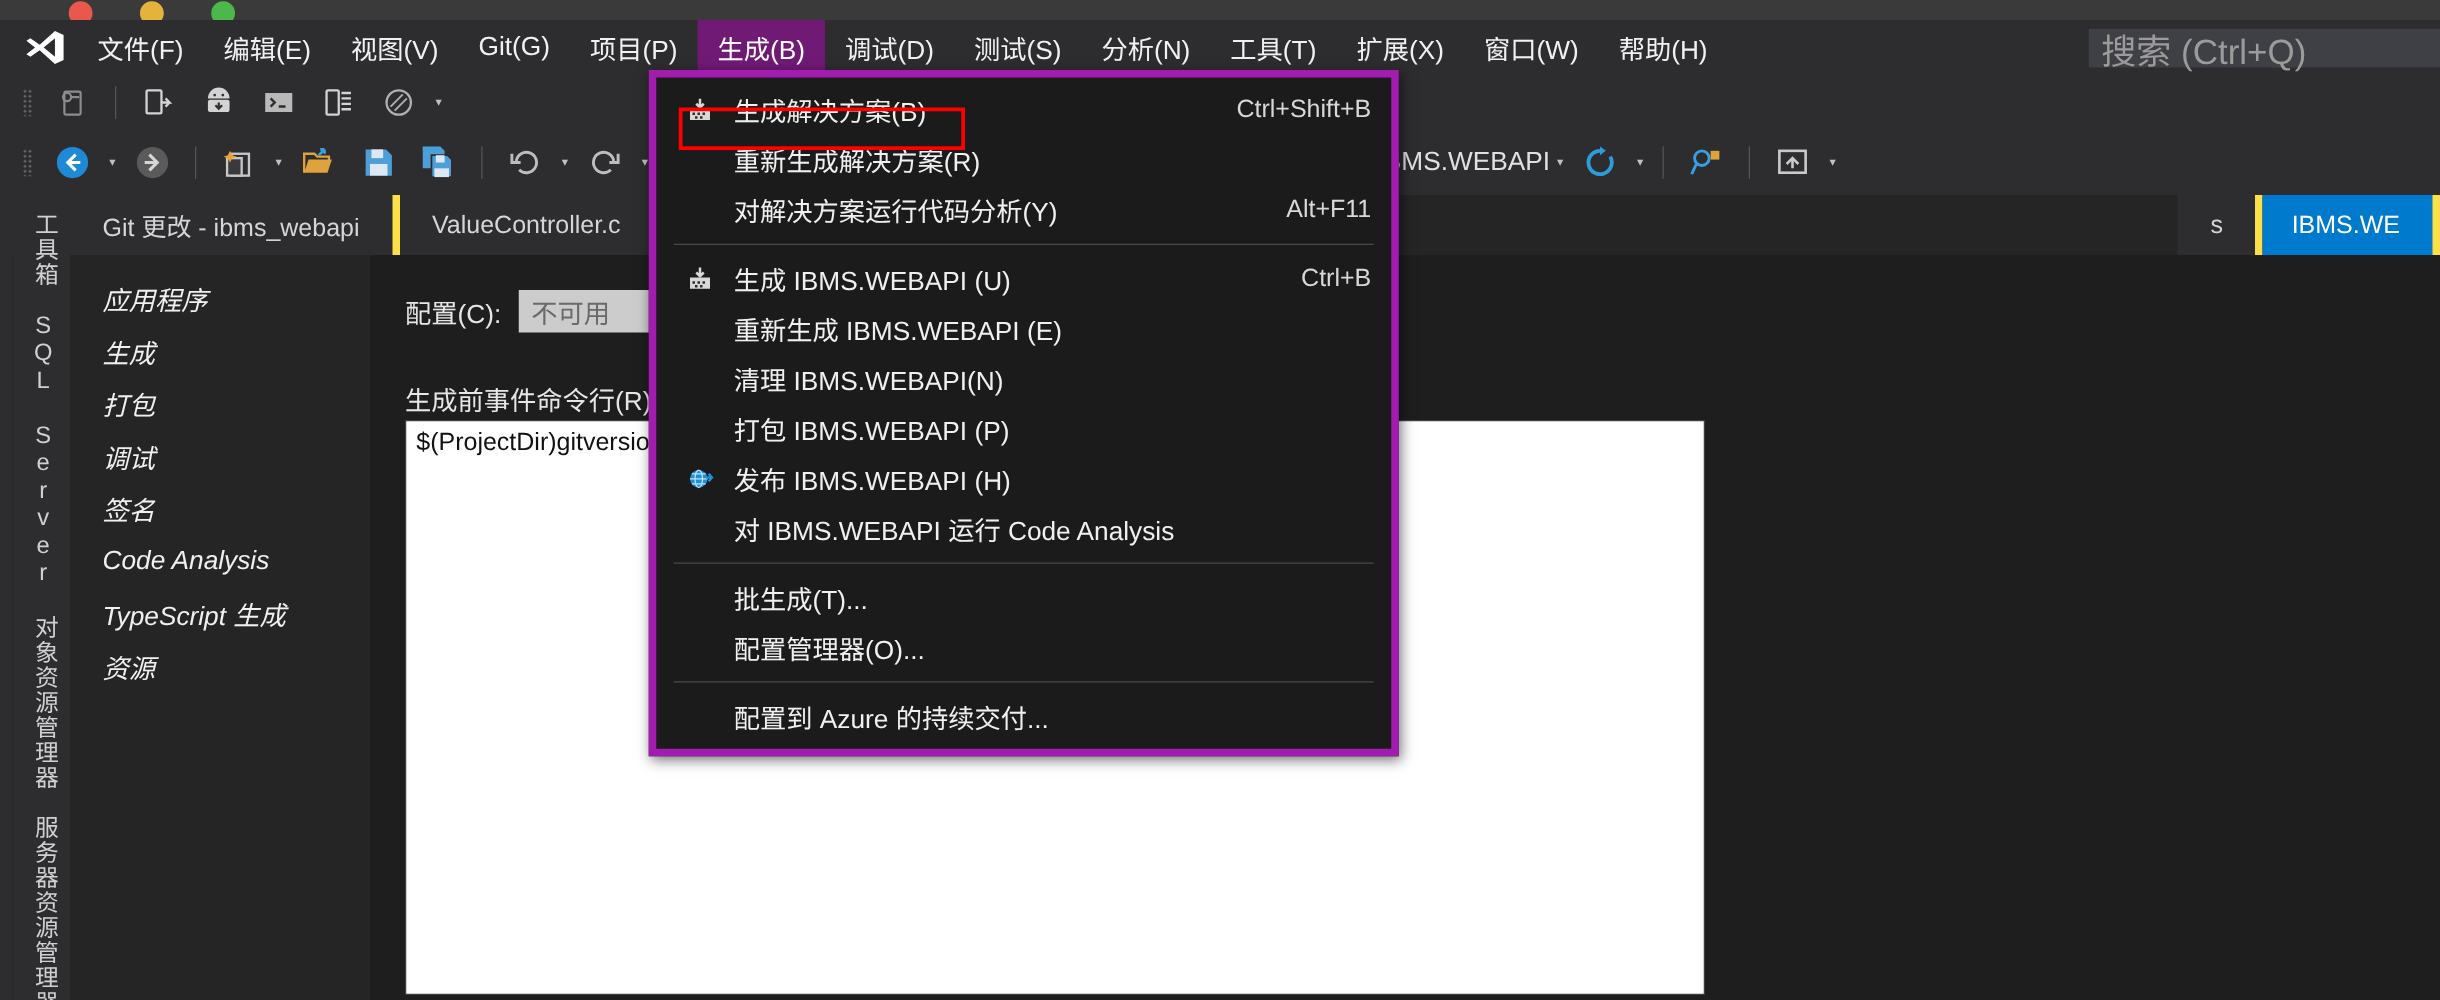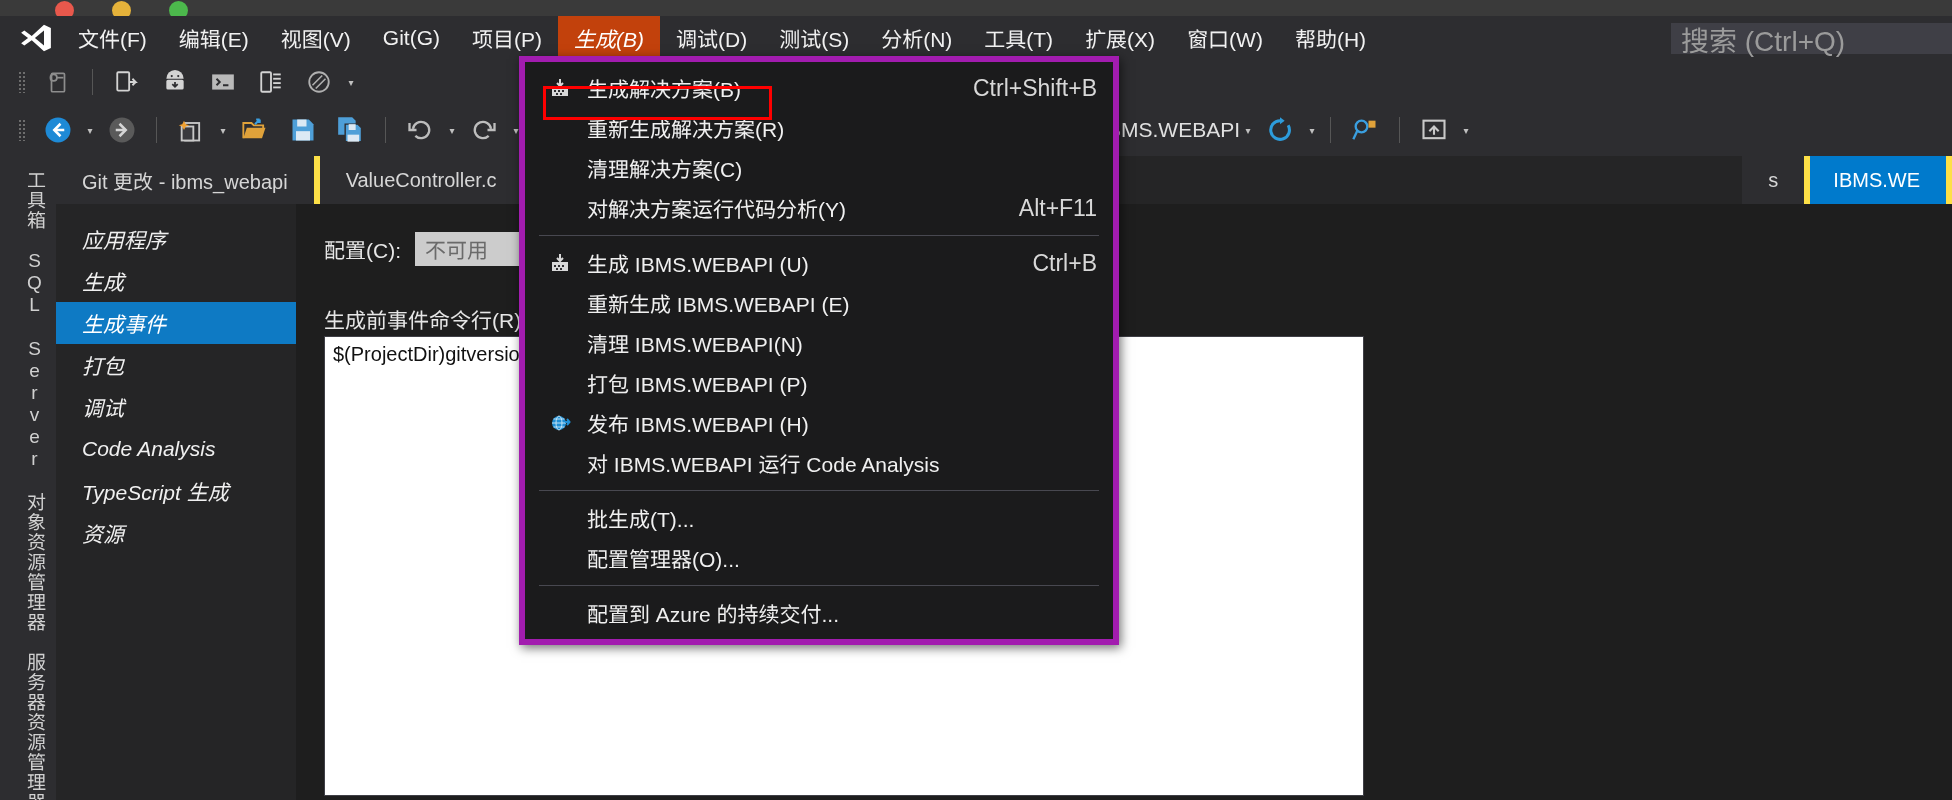--- a/index.html
+++ b/index.html
@@ -43,23 +43,22 @@
   .menu-item {
     height: 44px;
     padding: 0 16px;
     display: flex; align-items: center;
     color: #f1f1f1;
     font-size: 21px;
     white-space: nowrap;
     cursor: default;
   }
   .menu-item.active {
-    background: #c2410c;
+    background: #701a75;
     color: #ffffff;
-    font-style: italic;
   }
   .search-box {
     position: absolute; left: 1671px; top: 7px;
     width: 312px; height: 31px;
     background: #3f3f46;
     display: flex; align-items: center;
     padding-left: 10px;
     color: #9b9b9b;
     font-size: 28px;
   }
@@ -224,21 +223,21 @@
   }
   .dd-icon {
     position: absolute; left: 22px; top: 50%;
     transform: translateY(-50%);
     width: 26px; height: 26px;
     display: flex; align-items: center; justify-content: center;
   }
   .dd-shortcut {
     position: absolute; right: 16px; top: 50%;
     transform: translateY(-50%);
-    color: #d8d8d8; font-size: 23px;
+    color: #d8d8d8; font-size: 20px;
   }
   .dd-sep { height: 1px; background: #484850; margin: 7px 14px; }
   .redbox {
     position: absolute;
     left: 543px; top: 86px;
     width: 229px; height: 34px;
     border: 3px solid #ff0000;
     z-index: 60;
     pointer-events: none;
   }
@@ -443,23 +442,23 @@
 
     <div class="vtabs">
       <div class="vtab">工具箱</div>
       <div class="vtab">SQL Server 对象资源管理器</div>
       <div class="vtab">服务器资源管理器</div>
     </div>
 
     <div class="prop-nav">
       <div class="prop-nav-item">应用程序</div>
       <div class="prop-nav-item">生成</div>
-      <div class="prop-nav-item sel">生成事件</div>
       <div class="prop-nav-item">打包</div>
       <div class="prop-nav-item">调试</div>
+      <div class="prop-nav-item">签名</div>
       <div class="prop-nav-item">Code Analysis</div>
       <div class="prop-nav-item">TypeScript 生成</div>
       <div class="prop-nav-item">资源</div>
     </div>
 
     <div class="prop-main">
       <div class="cfg-row">
         <span class="cfg-label">配置(C):</span>
         <span class="cfg-select">不可用</span>
       </div>
@@ -485,23 +484,20 @@
         </svg>
       </span>
       <span>生成解决方案(B)</span>
       <span class="dd-shortcut">Ctrl+Shift+B</span>
     </div>
 
     <div class="dd-item">
       <span>重新生成解决方案(R)</span>
     </div>
 
-    <div class="dd-item">
-      <span>清理解决方案(C)</span>
-    </div>
 
     <div class="dd-item">
       <span>对解决方案运行代码分析(Y)</span>
       <span class="dd-shortcut">Alt+F11</span>
     </div>
 
     <div class="dd-sep"></div>
 
     <div class="dd-item">
       <span class="dd-icon">

